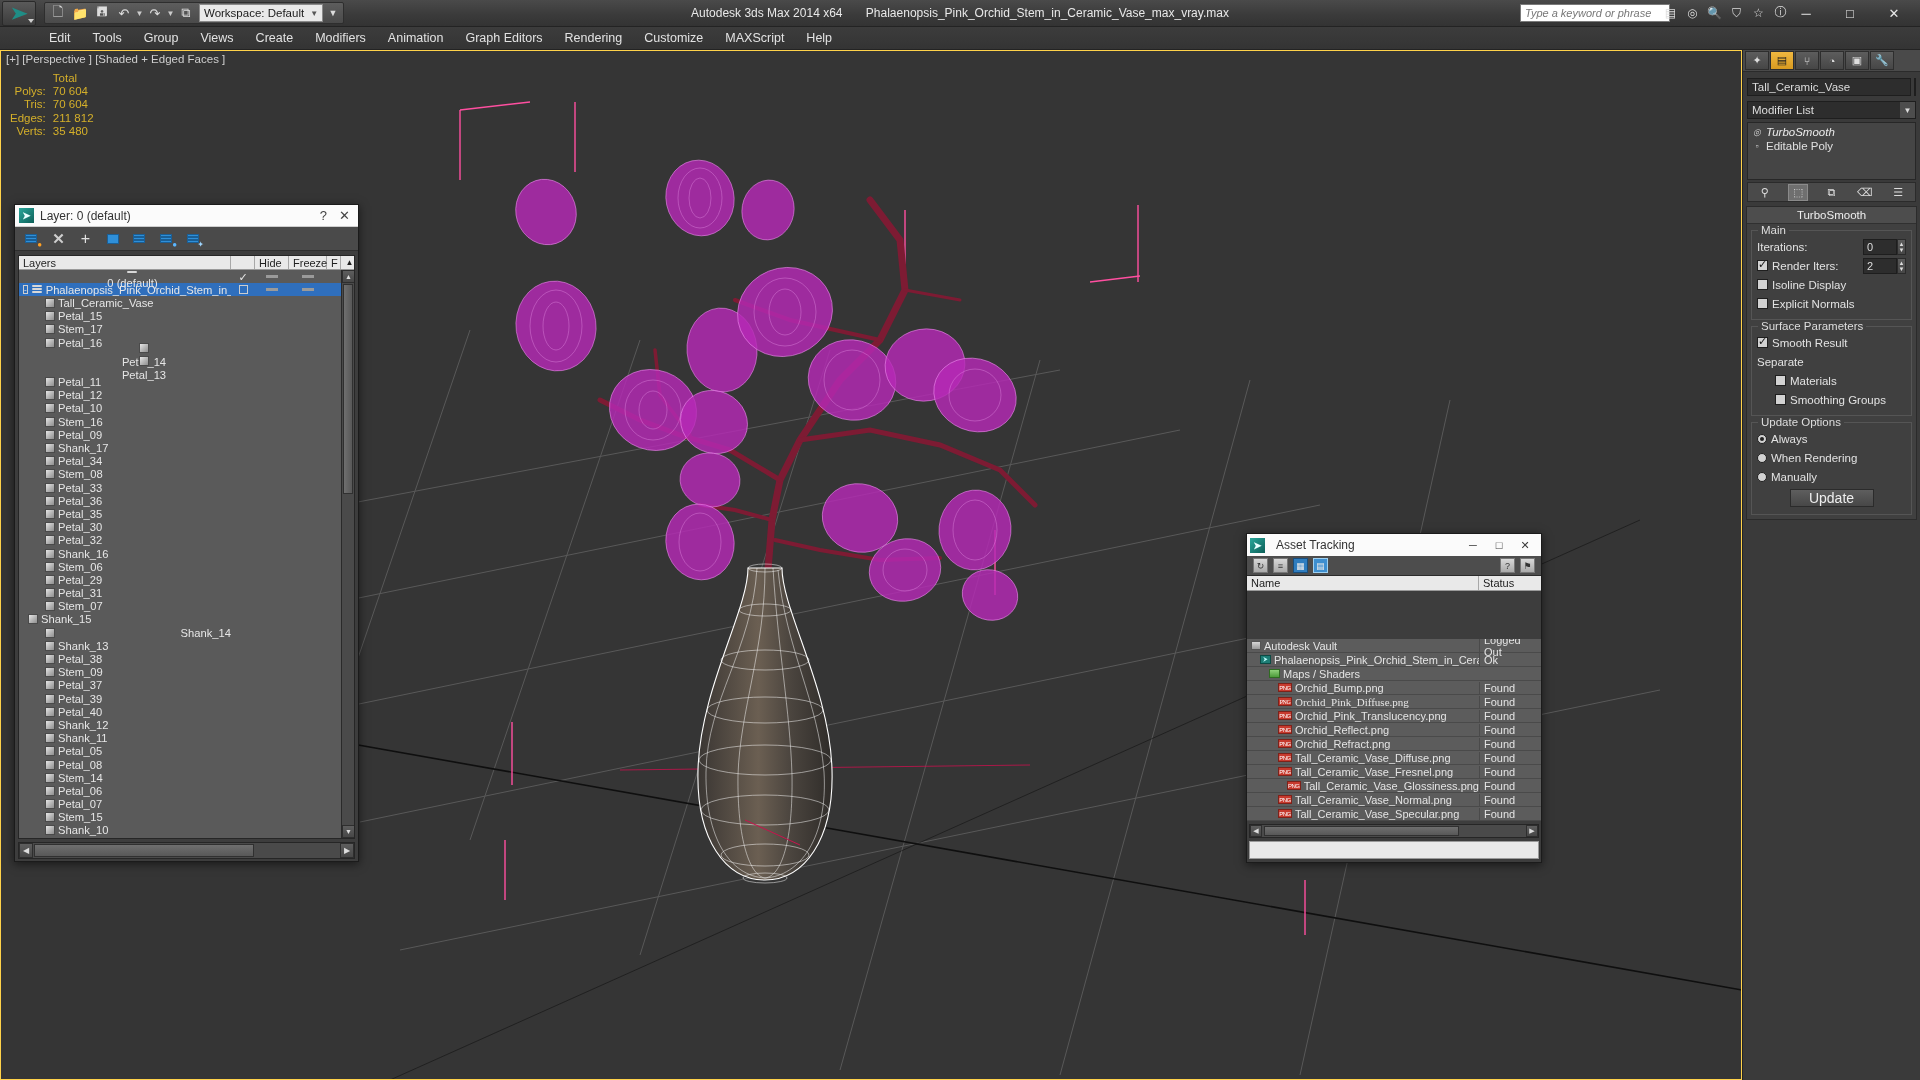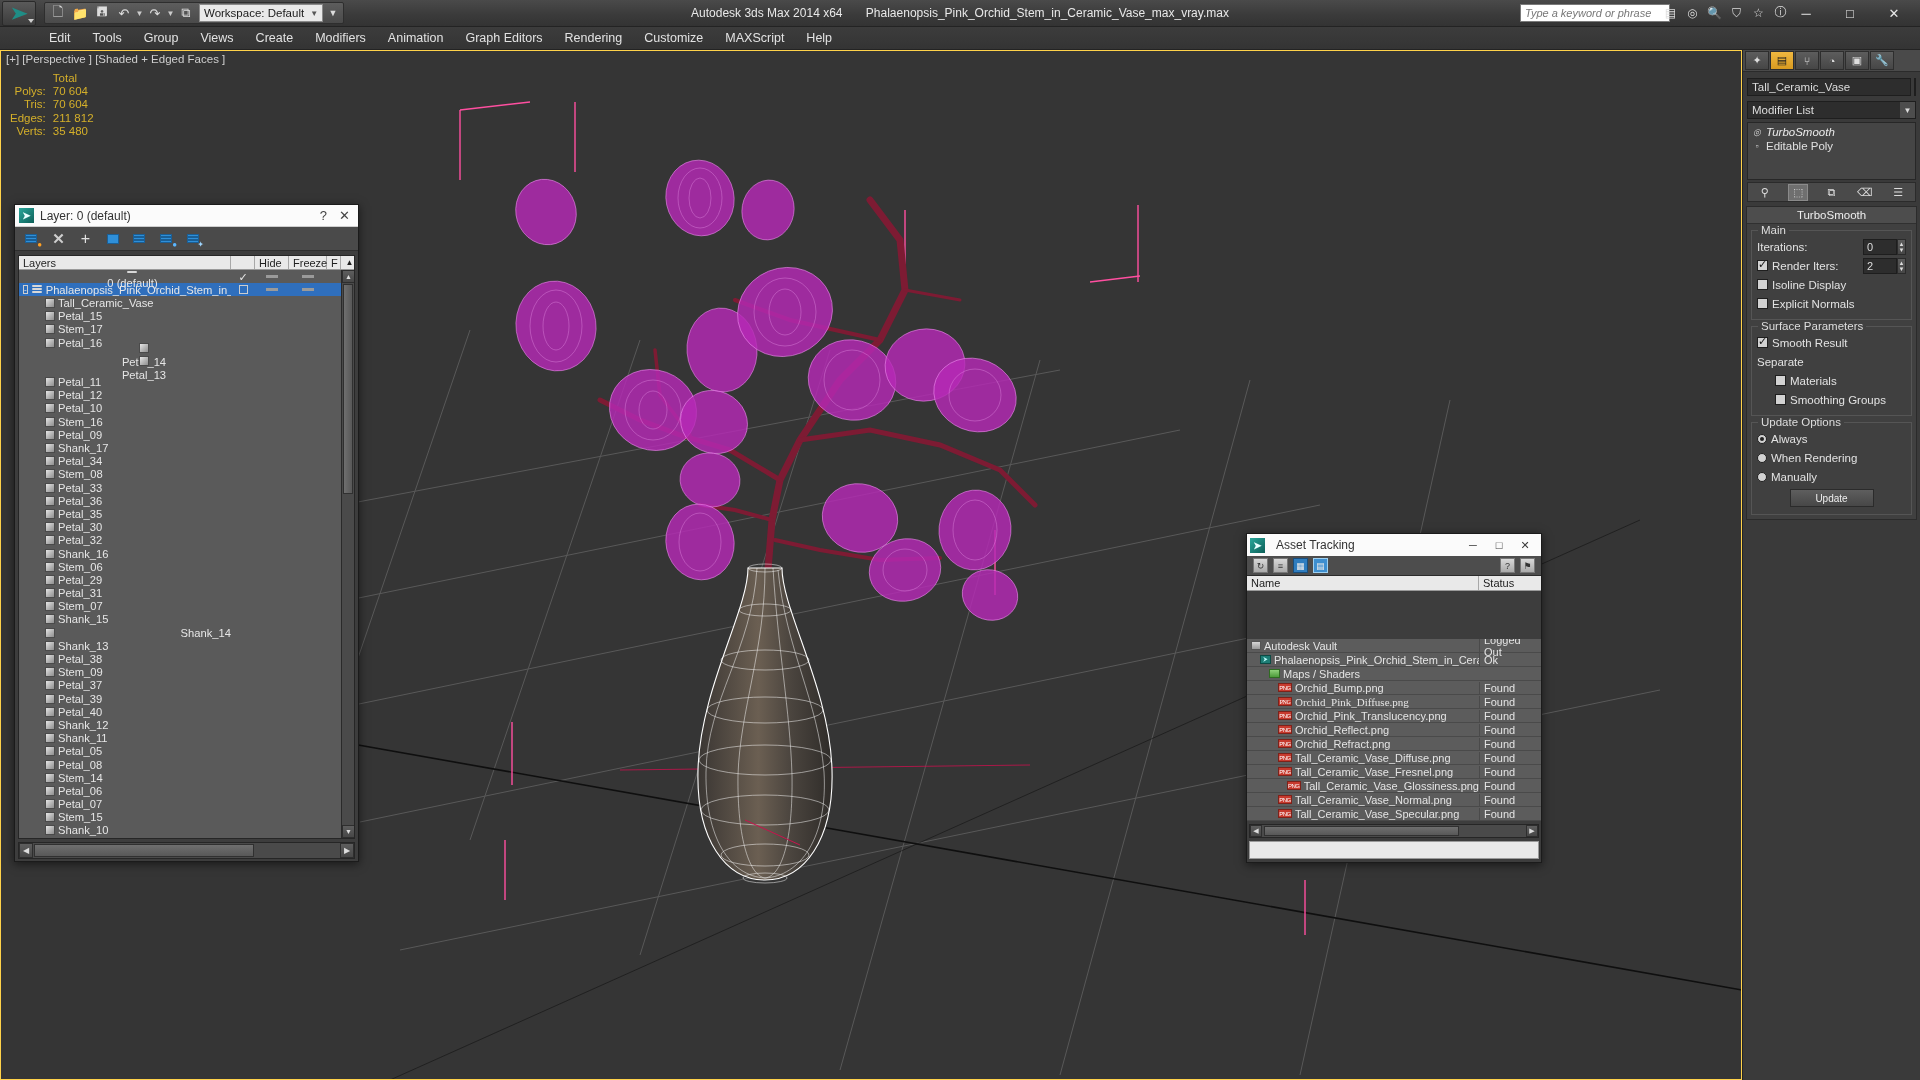--- a/index.html
+++ b/index.html
@@ -162,21 +162,21 @@
   .cb { width:11px;height:11px;border:1px solid #1f1f1f; background:#d2d2d2; display:inline-block;
         position:relative; }
   .cb.on::after { content:"\2713"; position:absolute; left:0px; top:-3px; font-size:11px; color:#111; }
   .rb { width:10px;height:10px;border:1px solid #1f1f1f; background:#d2d2d2; border-radius:50%;
         display:inline-block; position:relative;}
   .rb.on::after { content:""; position:absolute; left:2px; top:2px; width:4px;height:4px;
                   background:#222; border-radius:50%;}
   .btn-wide {
     margin:4px auto 2px auto; width:84px; height:18px;
     background:linear-gradient(180deg,#5e5e5e,#474747); border:1px solid #2b2b2b;
-    display:flex; align-items:center; justify-content:center; font-size:10px; color:#eee;
+    display:flex; align-items:center; justify-content:center; font-size:14px; color:#eee;
   }
 
   
   .layerdlg {
     position:absolute; left:14px; top:204px; width:345px; height:658px;
     background:#3d3d3d; border:1px solid #1b1b1b;
     box-shadow:0 2px 9px rgba(0,0,0,.55);
   }
   .ld-title {
     height:22px; background:#fbfbfb; display:flex; align-items:center; padding:0 4px;
@@ -953,21 +953,21 @@
             <div class="nm" style="padding-left: 26px;">
               <span class="ico-cube"></span>
               <span>Stem_07</span>
             </div>
             <div class="c-x"></div>
             <div class="c-hide"></div>
             <div class="c-freeze"></div>
             <div class="c-f"></div>
           </div>
           <div class="lrow">
-            <div class="nm" style="padding-left: 26px;">
+            <div class="nm" style="padding-left: 9px;">
               <span class="ico-cube"></span>
               <span>Shank_15</span>
             </div>
             <div class="c-x"></div>
             <div class="c-hide"></div>
             <div class="c-freeze"></div>
             <div class="c-f"></div>
           </div>
           <div class="lrow">
             <div class="nm" style="padding-left: 26px; justify-content: space-between;">

